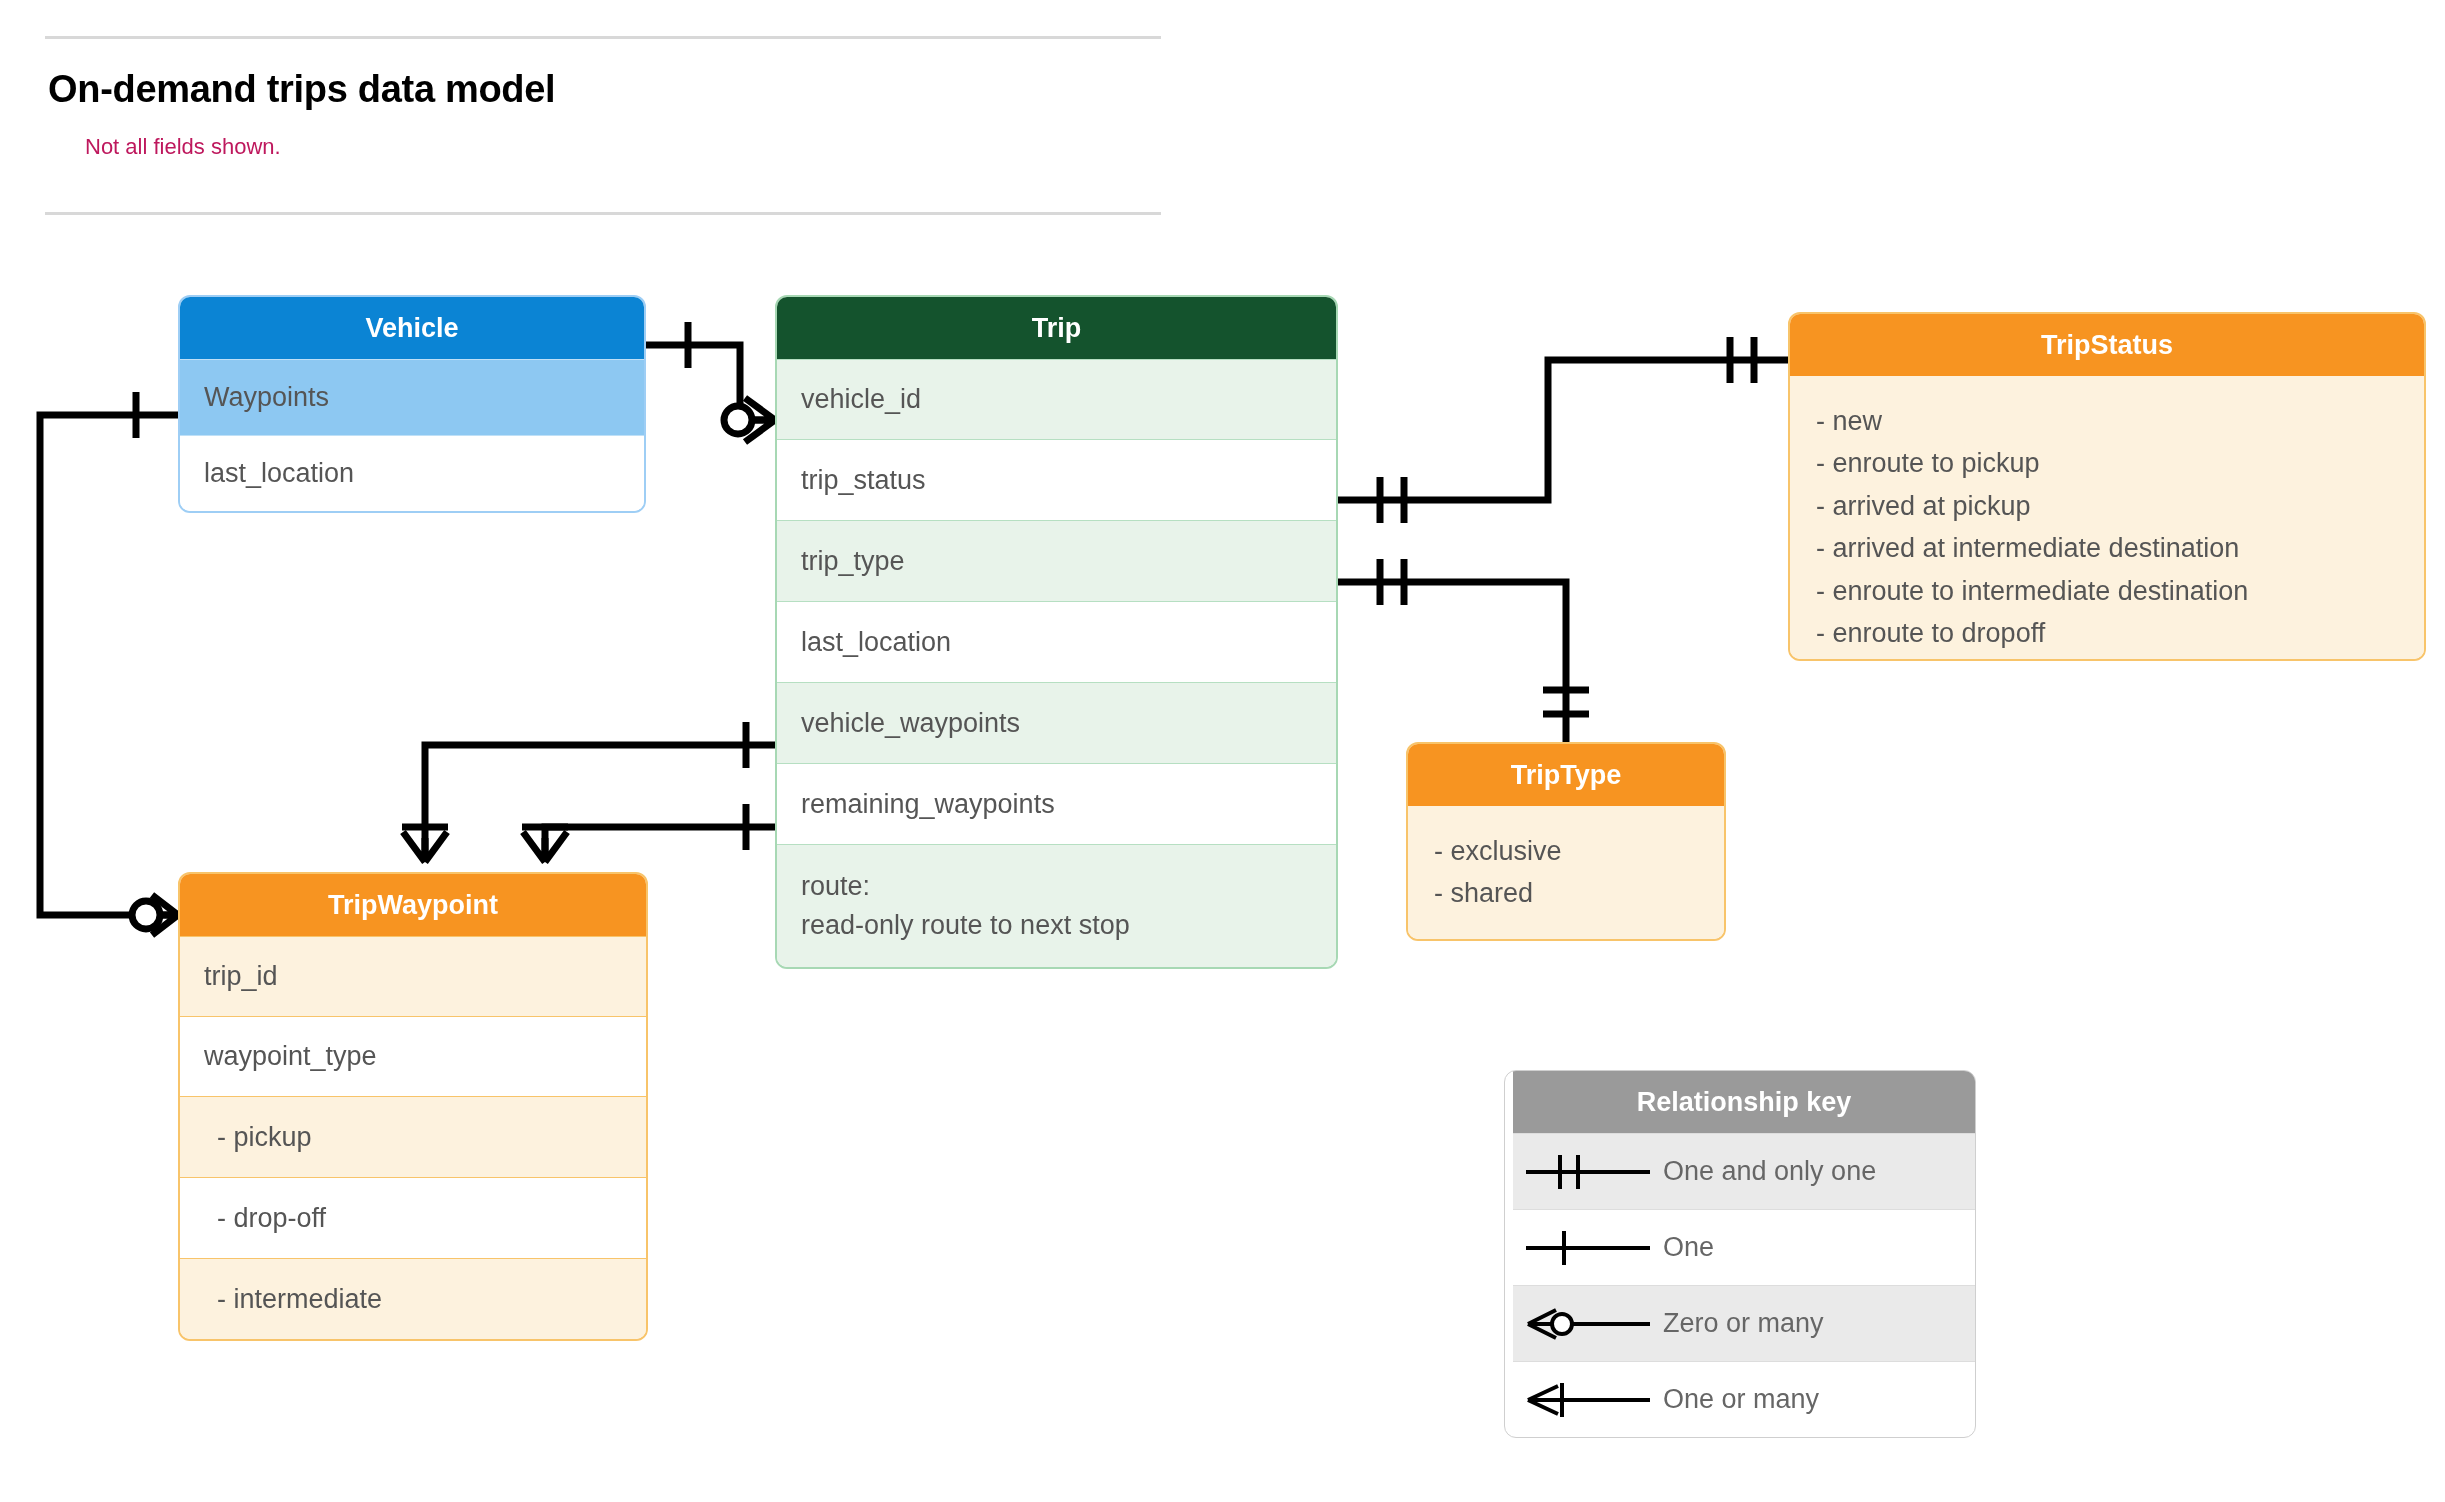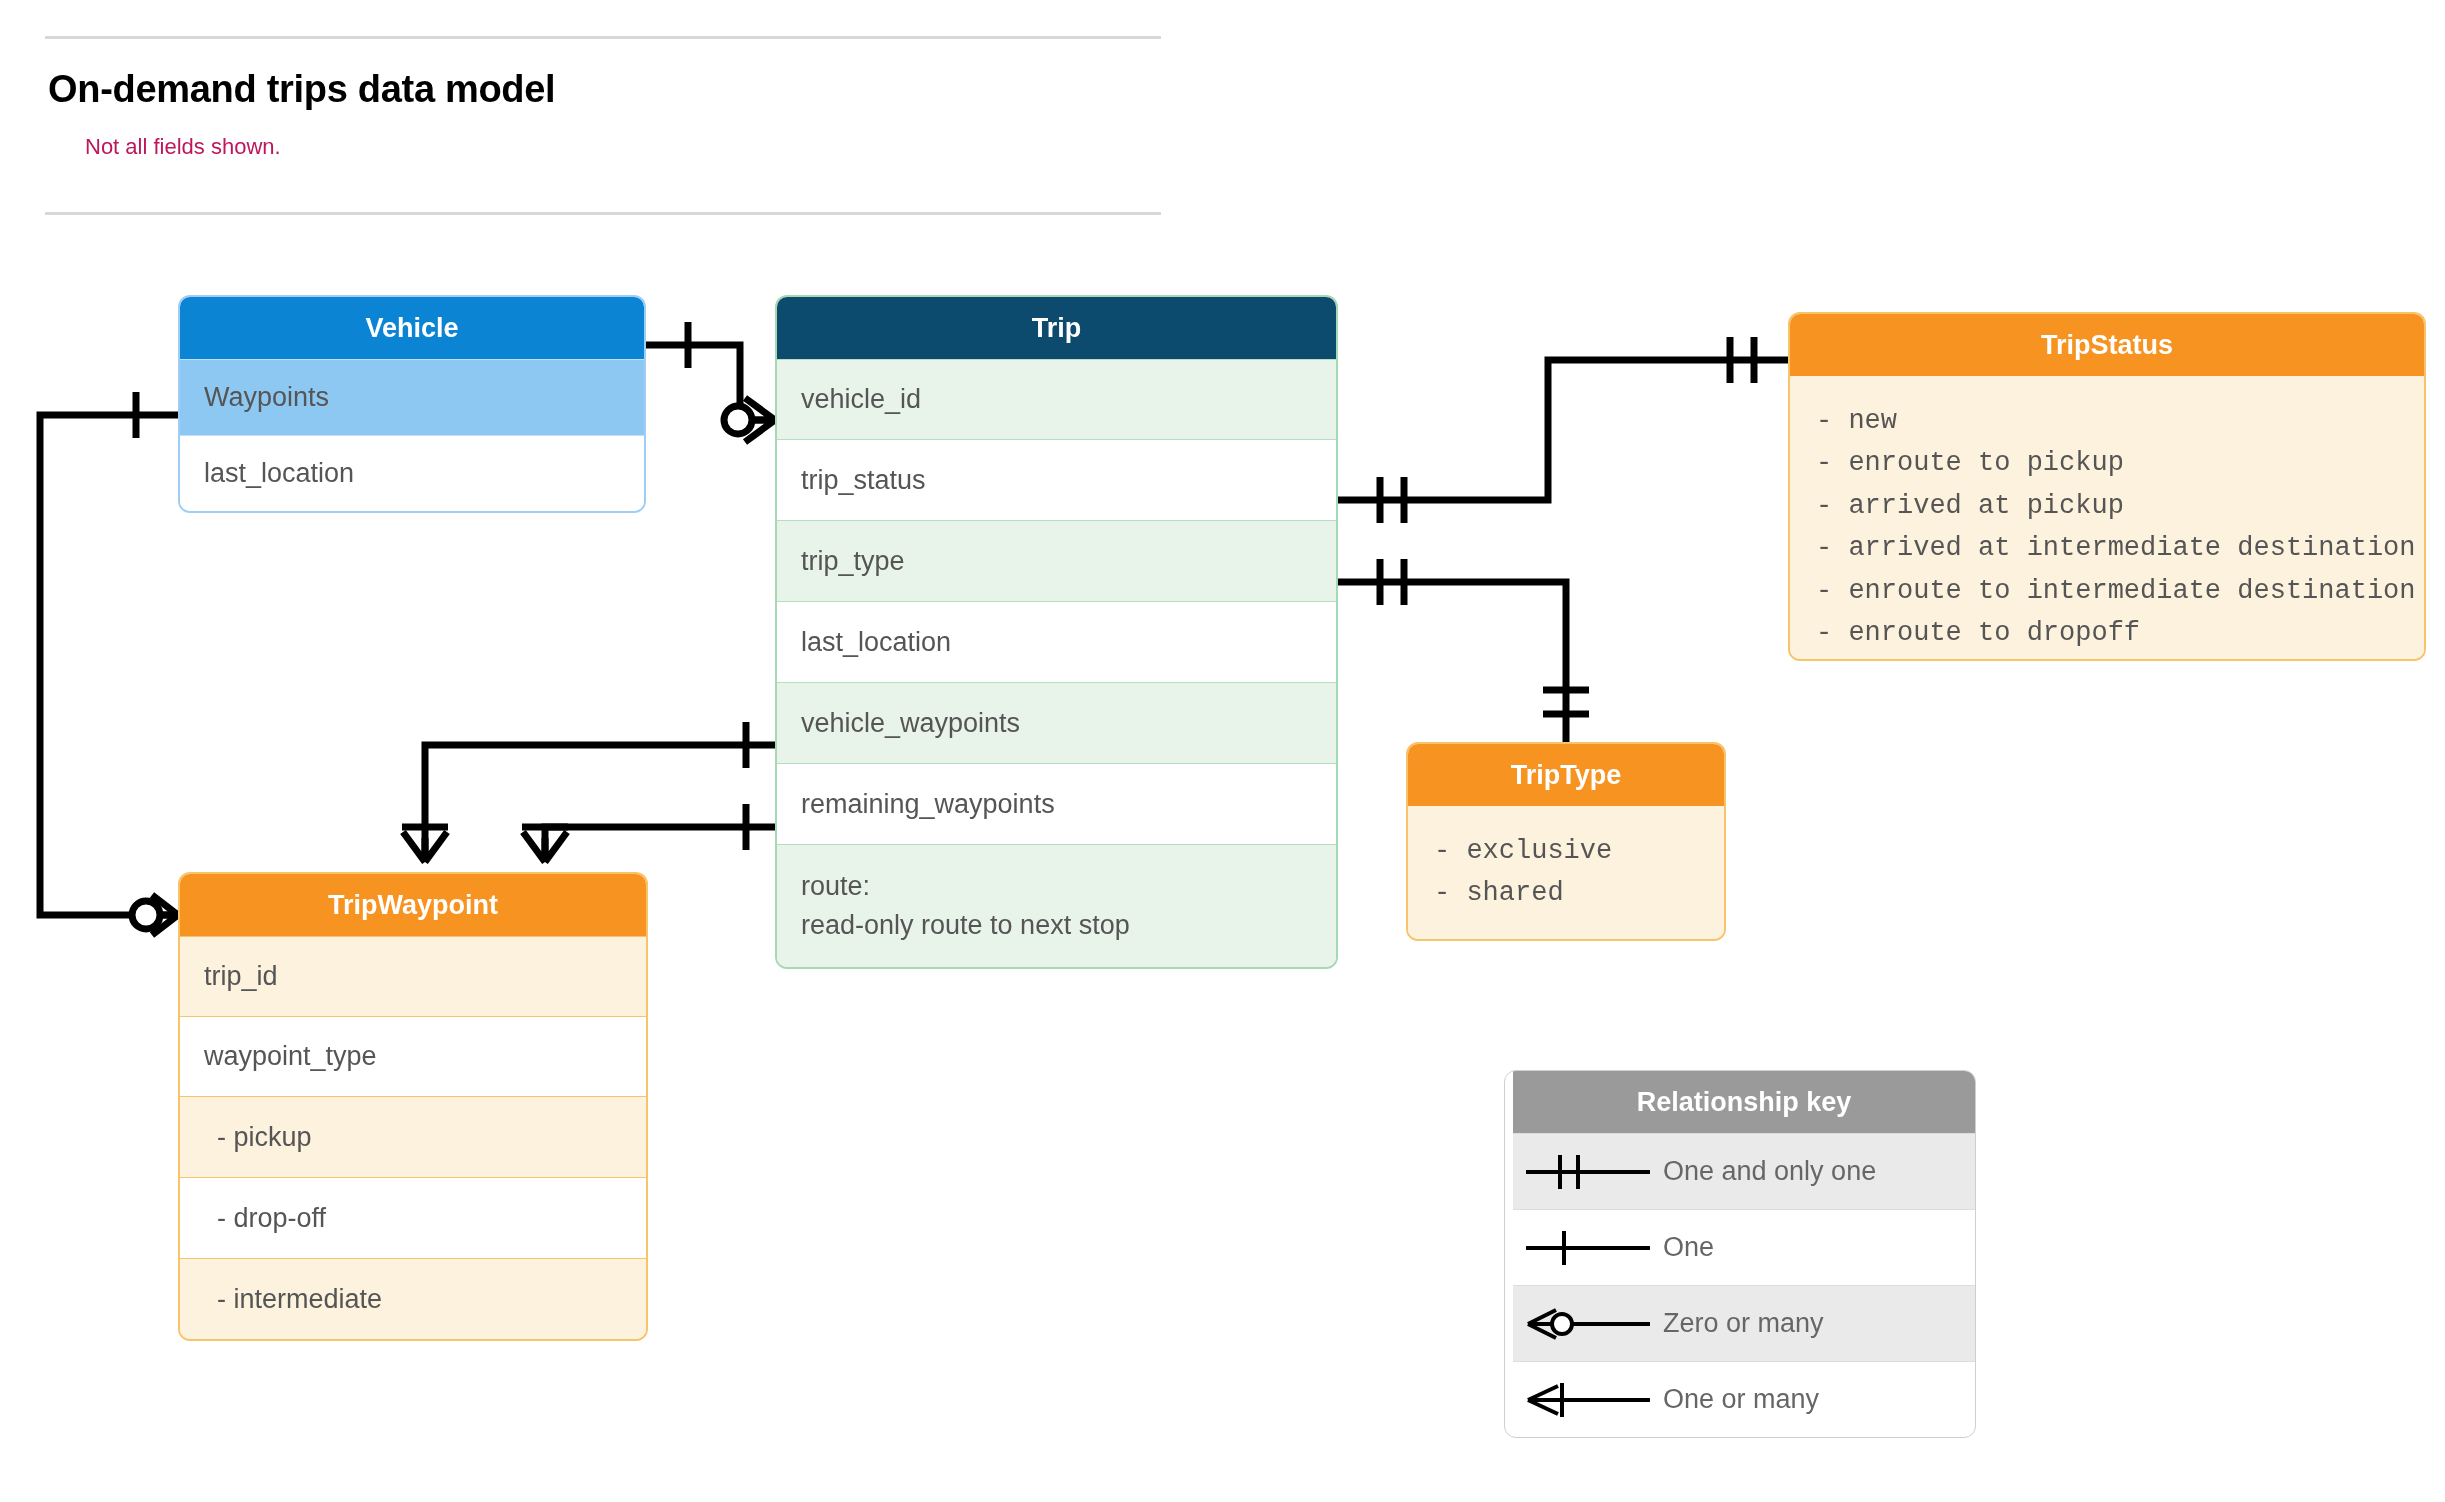--- a/index.html
+++ b/index.html
@@ -83,42 +83,41 @@
   }
 
   
   .e-blue { border: 2px solid #9ecef5; }
   .e-blue .entity-head { background: #0b84d4; }
   .e-blue .row { border-top: 1px solid #bfe0f7; background: #ffffff; }
   .e-blue .row.alt { background: #8dc8f2; }
 
   
   .e-green { border: 2px solid #a7d8b4; }
-  .e-green .entity-head { background: #0c4a6e; }
+  .e-green .entity-head { background: #14532d; }
   .e-green .row { border-top: 1px solid #b6dfc2; background: #ffffff; }
   .e-green .row.alt { background: #e8f3ea; }
 
   
   .e-orange { border: 2px solid #f8c46a; }
   .e-orange .entity-head { background: #f79421; }
   .e-orange .row { border-top: 1px solid #f8c46a; background: #ffffff; text-align: right; }
   .e-orange .row.alt { background: #fdf2de; }
 
   .enum-list {
     box-sizing: border-box;
     background: #fdf2de;
     padding: 24px 24px 24px 26px;
     color: #555555;
     font-size: 27px;
   }
   .enum-list .enum-item {
     line-height: 1.2;
     padding: 5px 0;
     white-space: nowrap;
-    font-family: Liberation Mono, monospace;
   }
   .indent { padding-left: 37px; }
 
   
   #legend {
     position: absolute;
     border: 1px solid #cfcfcf;
     border-radius: 12px;
     box-sizing: border-box;
     overflow: hidden;

